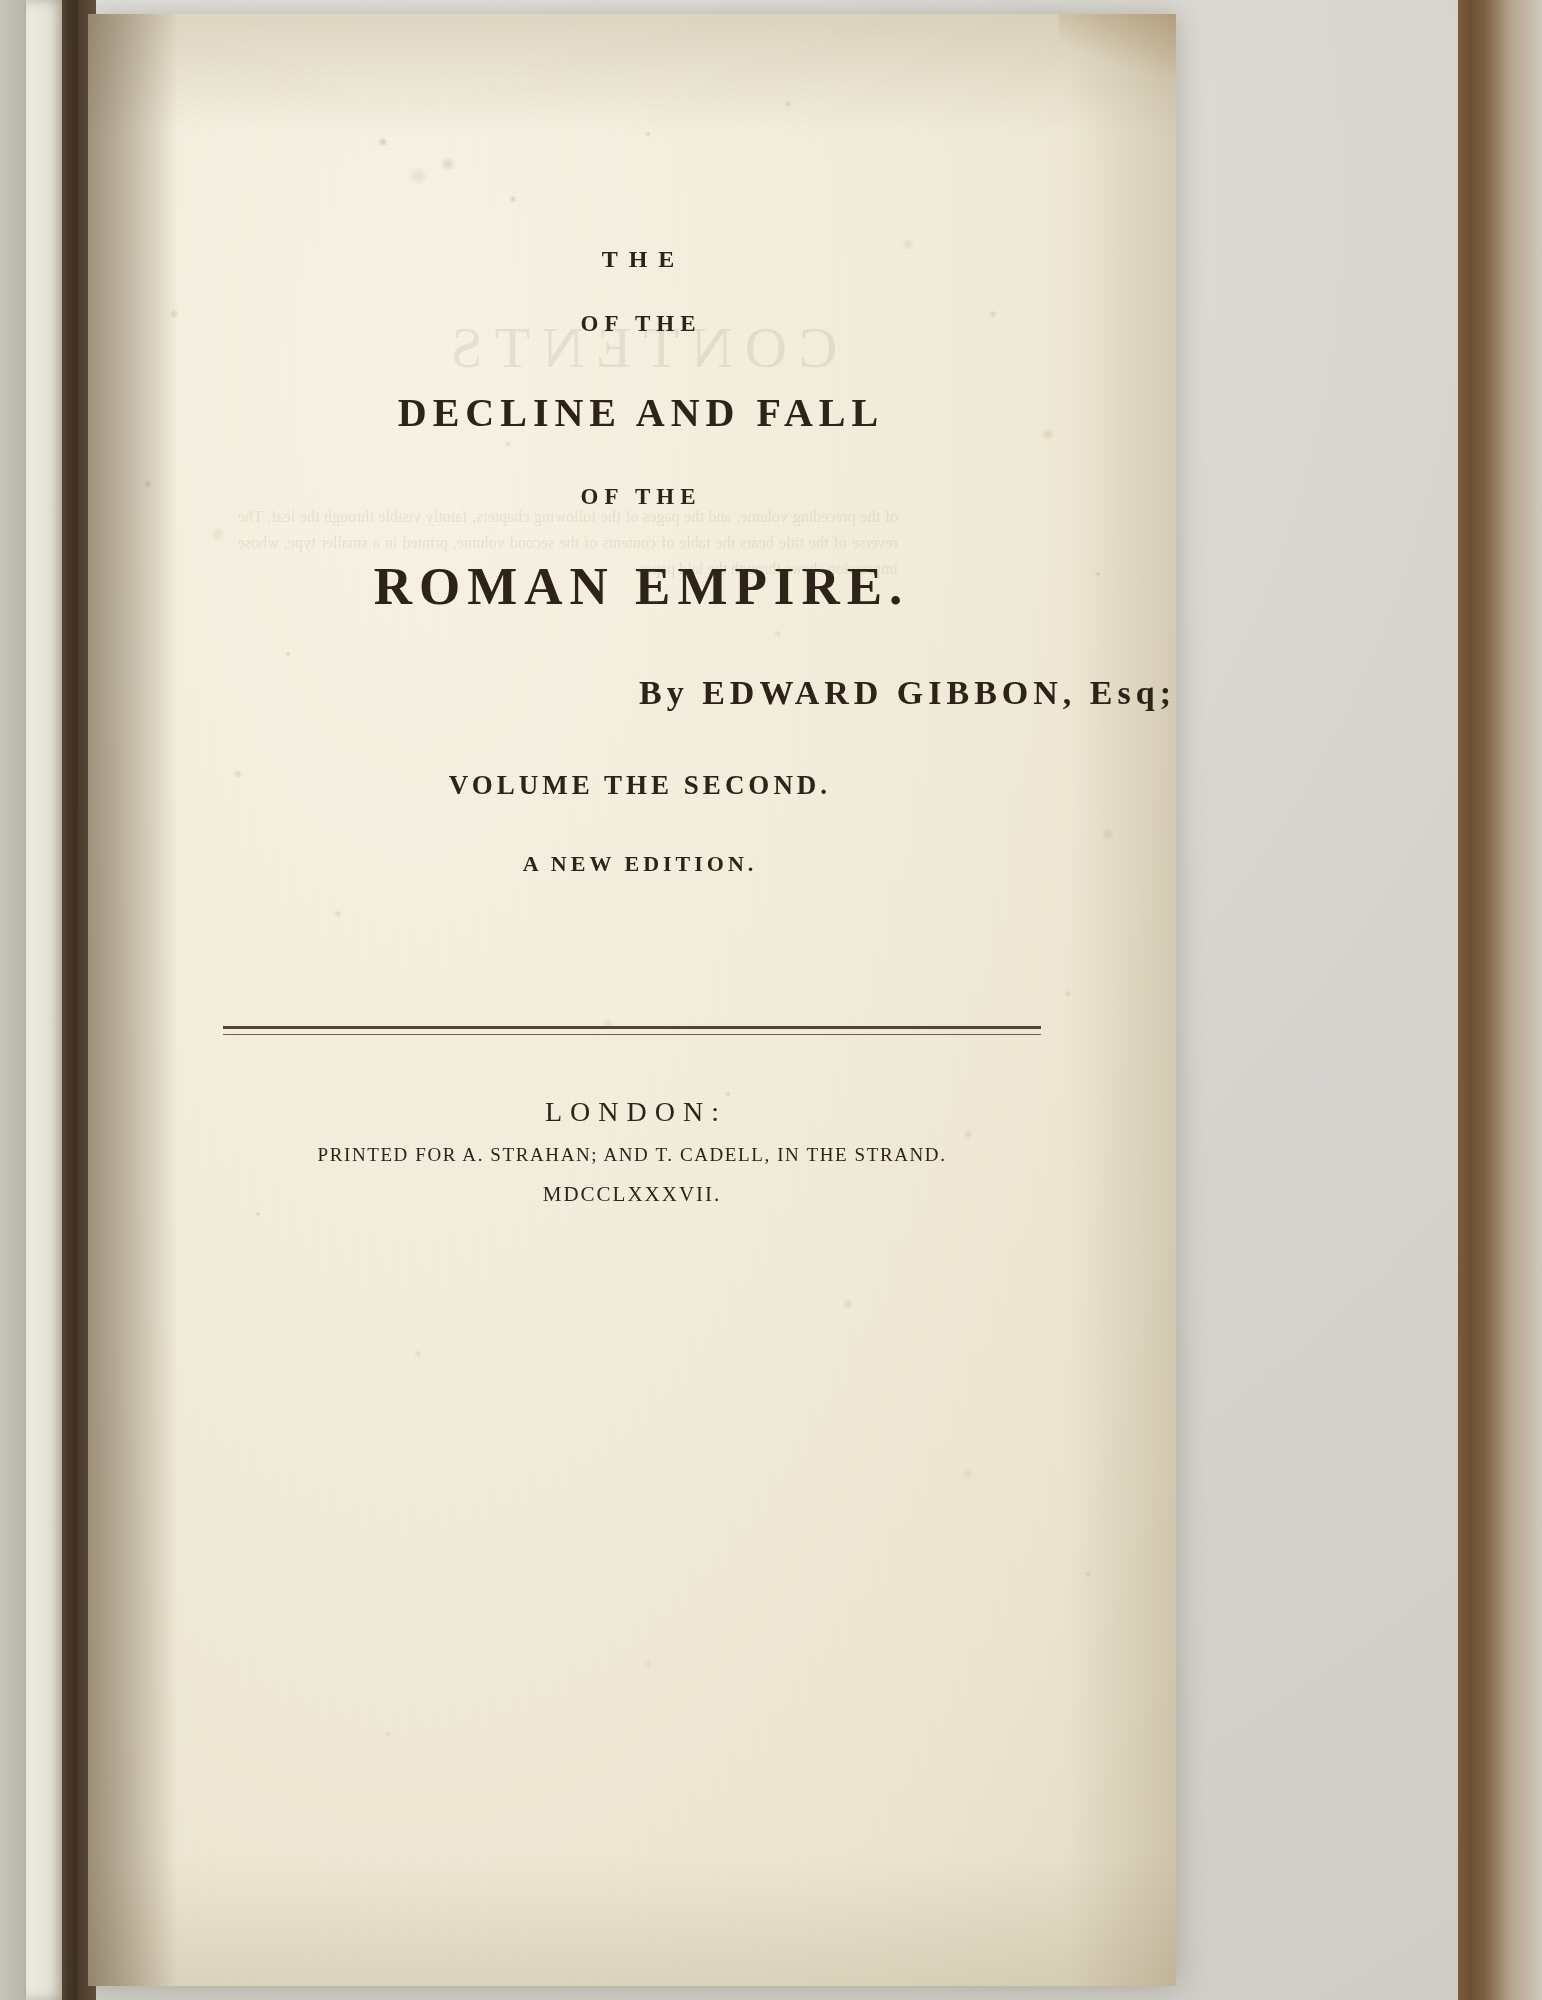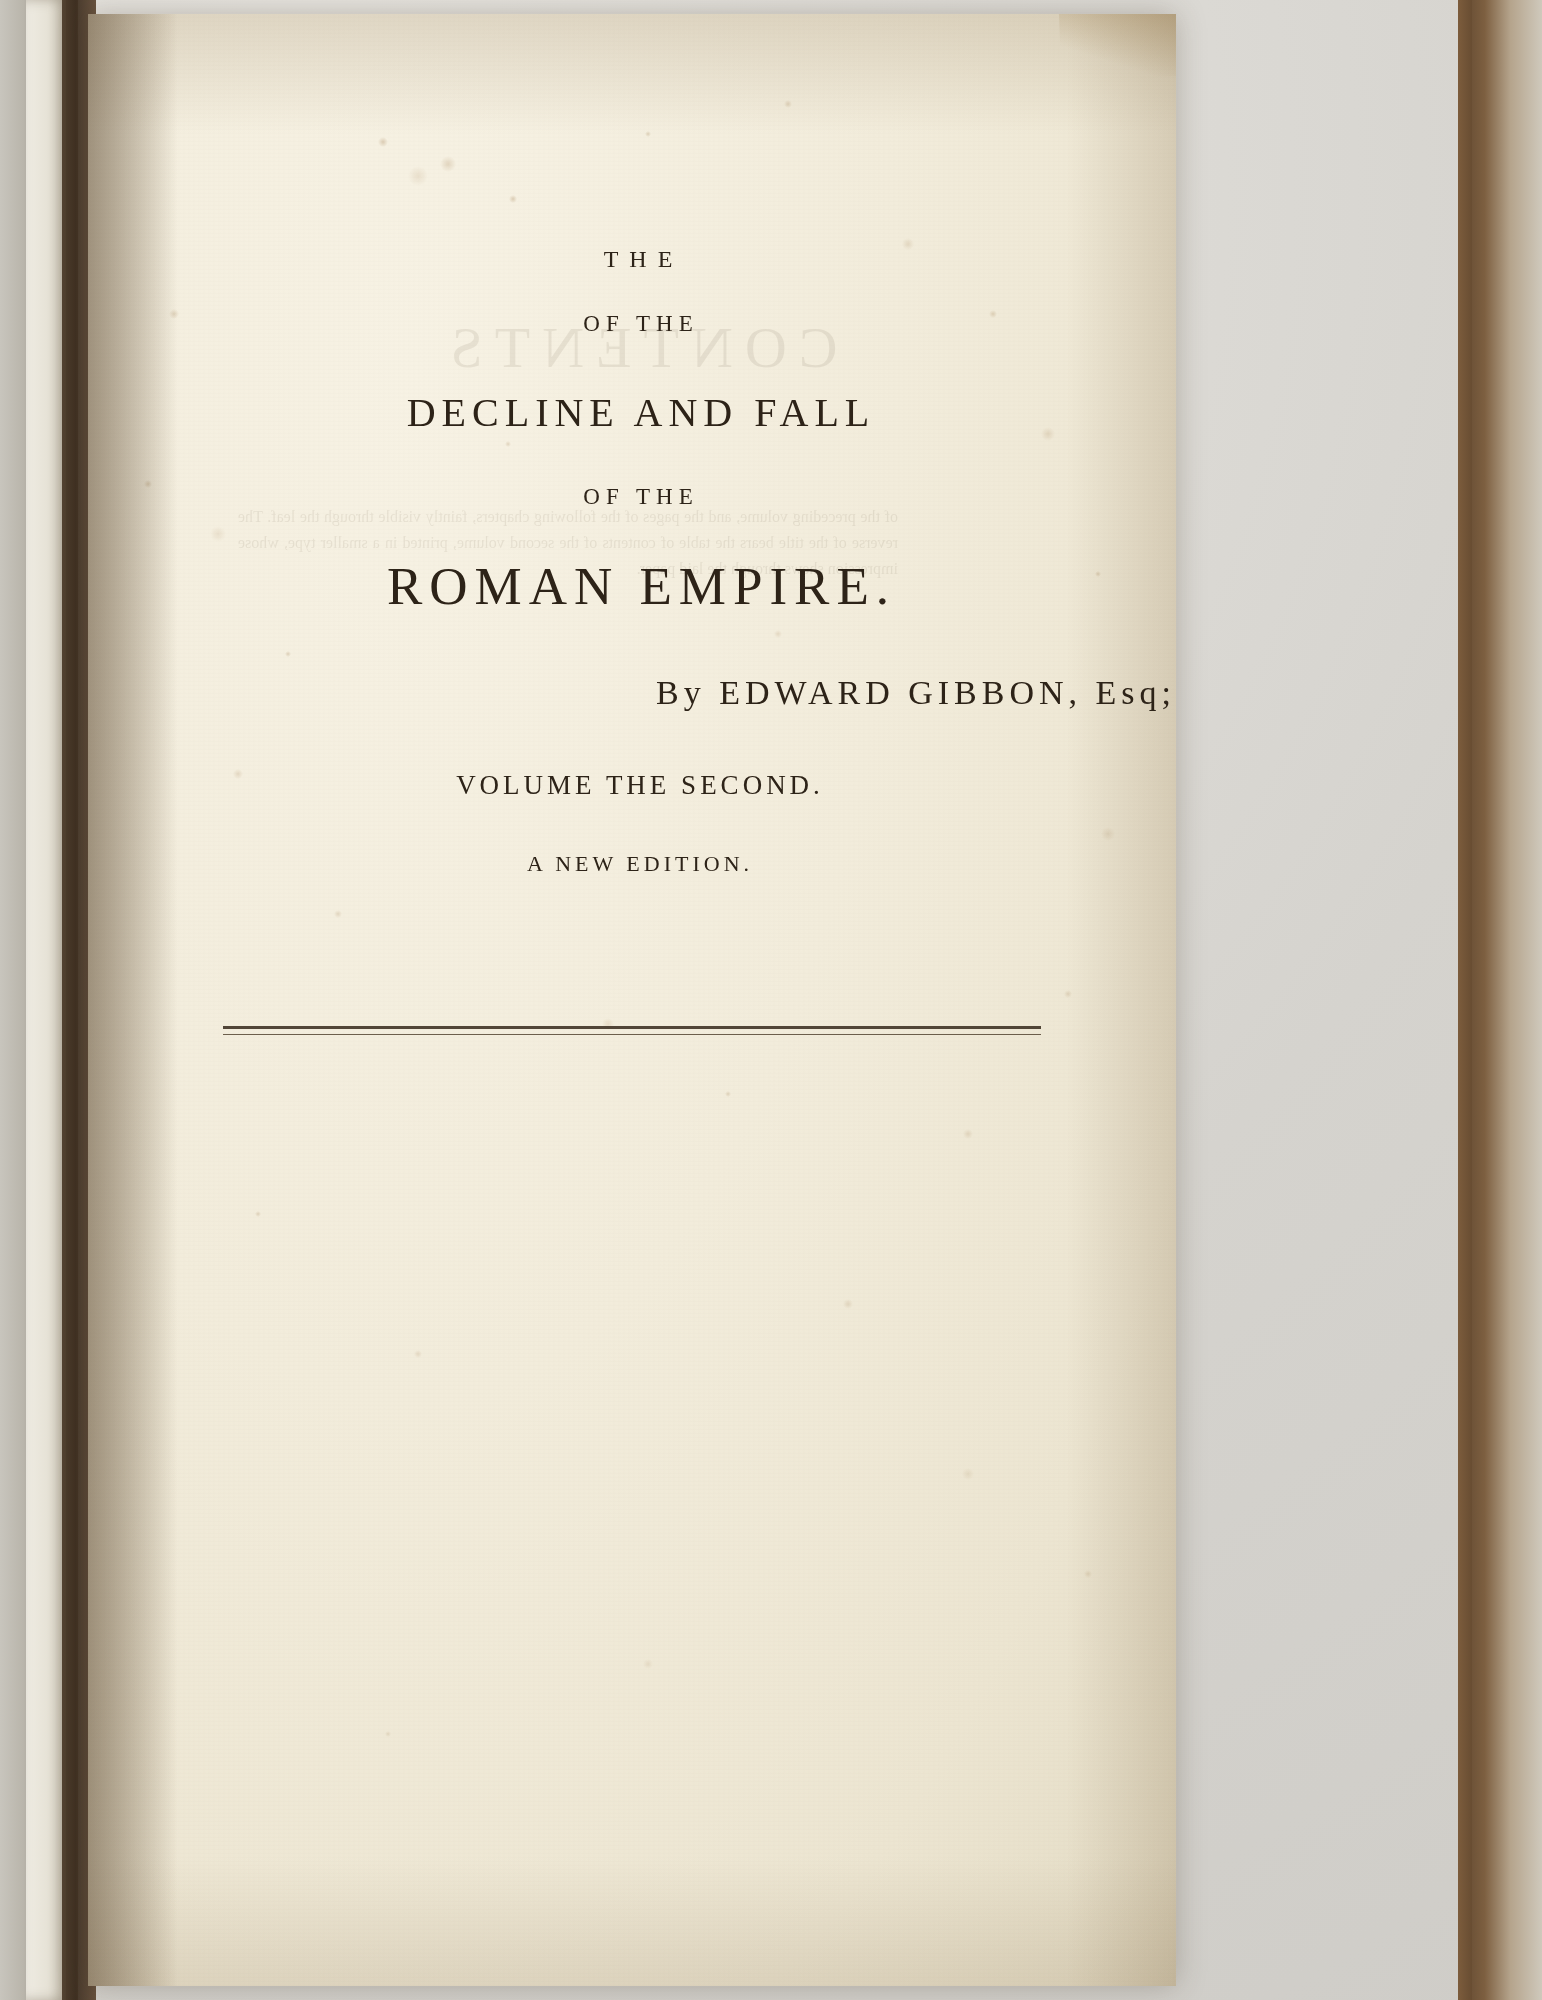--- a/index.html
+++ b/index.html
@@ -185,20 +185,21 @@
   
   .titleblock {
     position: absolute;
     left: 12px;
     right: 0;
     top: 232px;
     text-align: center;
     color: #2d2318;
     font-family: "Liberation Serif", serif;
     z-index: 3;
+    font-weight: bold;
   }
   .line { margin: 0; padding: 0; }
 
   .l-the {
     font-size: 24px;
     letter-spacing: 11px;
     text-indent: 11px;
     margin-bottom: 38px;
   }
   .l-history {
@@ -351,19 +352,24 @@
       <p class="line l-author">By EDWARD GIBBON, Esq;</p>
       <p class="line l-volume">VOLUME THE SECOND.</p>
       <p class="line l-edition">A NEW EDITION.</p>
     </div>
 
     <div class="rule-wrap">
       <div class="rule-thick"></div>
       <div class="rule-thin"></div>
     </div>
 
+    <div class="imprint">
+      <p class="line l-london">LONDON:</p>
+      <p class="line l-printer">PRINTED FOR A. STRAHAN; AND T. CADELL, IN THE STRAND.</p>
+      <p class="line l-year">MDCCLXXXVII.</p>
+    </div>
 
     <div class="foxing"></div>
     <div class="grain"></div>
     <div class="page-corner"></div>
     <div class="gutter-shadow"></div>
   </div>
 </div>
 
 </body></html>

